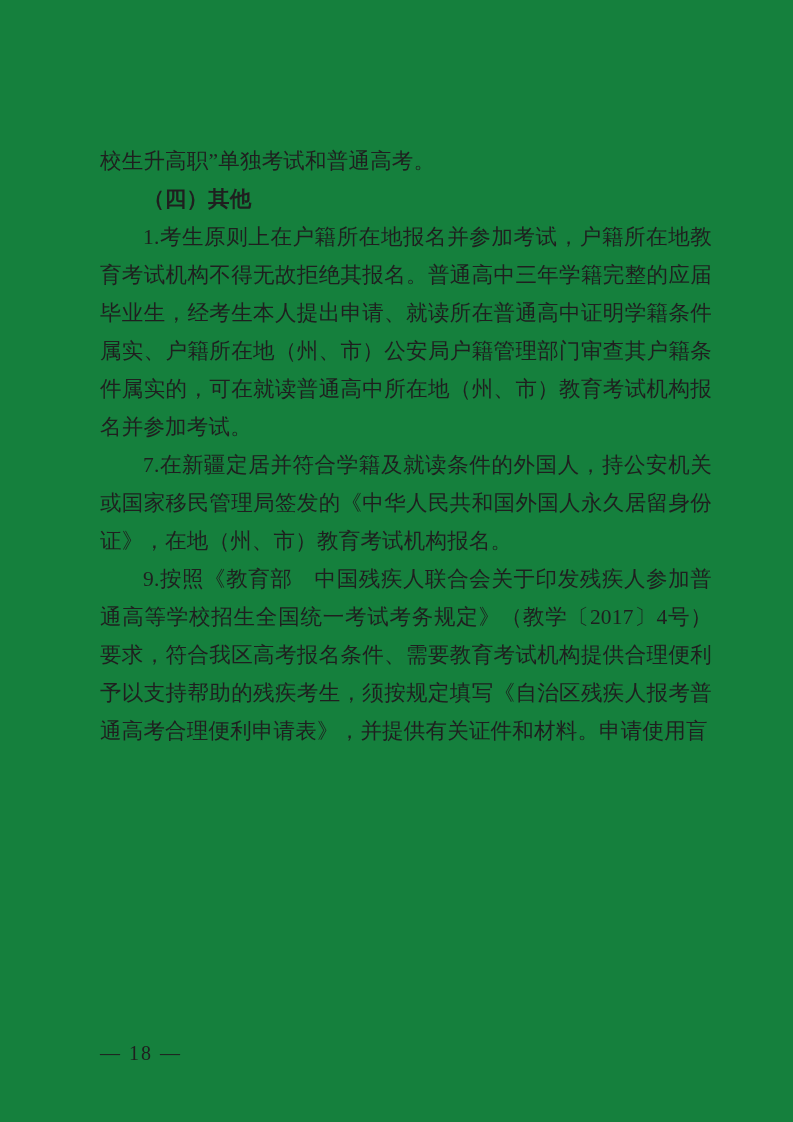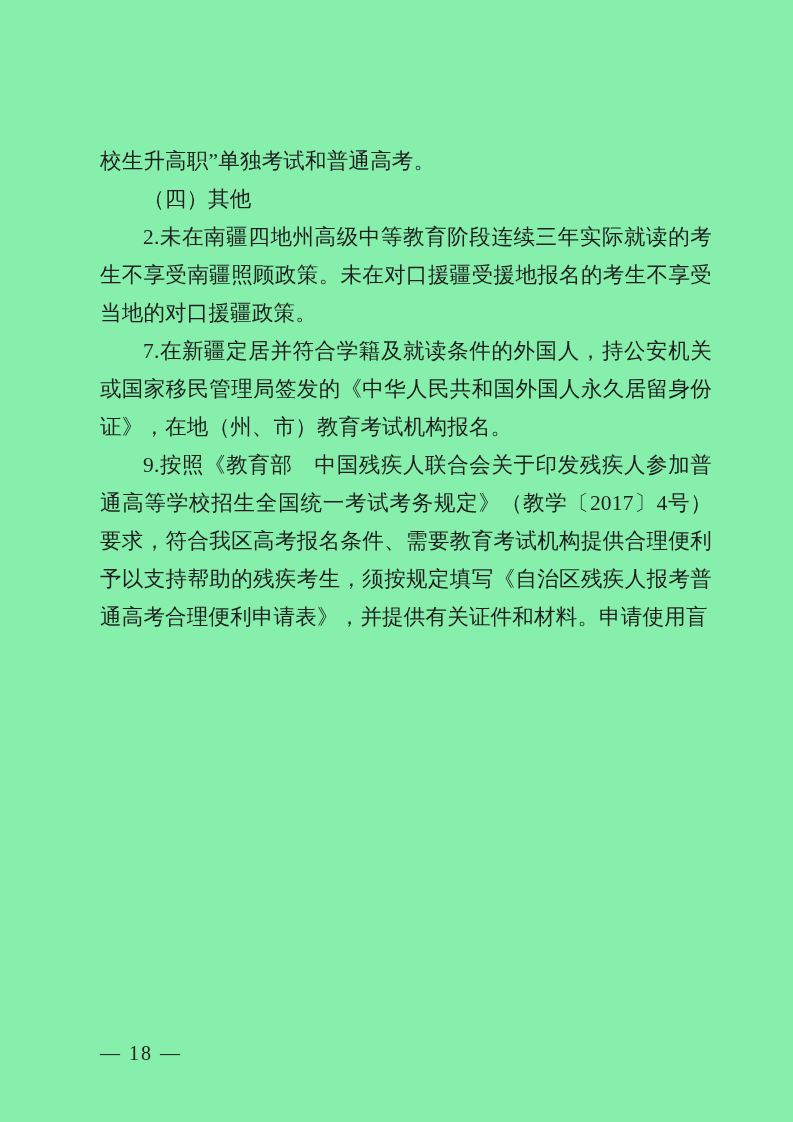--- a/index.html
+++ b/index.html
@@ -4,21 +4,21 @@
 <style>
   html, body {
     margin: 0;
     padding: 0;
     background: #ffffff;
   }
   .page {
     position: relative;
     width: 793px;
     height: 1122px;
-    background: #86efac;
+    background: #15803d;
     font-family: "Liberation Serif", "DejaVu Serif", serif;
     color: #1f1f1f;
     overflow: hidden;
   }
   .body-text {
     position: absolute;
     left: 100px;
     top: 142px;
     width: 612px;
     font-size: 21.5px;
@@ -29,38 +29,38 @@
   }
   .body-text p {
     margin: 0;
     padding: 0;
   }
   .para-indent {
     text-indent: 2em;
   }
   .section-heading {
     text-indent: 2em;
-    font-weight: normal;
+    font-weight: bold;
   }
   .page-number {
     position: absolute;
     left: 100px;
     top: 1040px;
     font-size: 20px;
     line-height: 26px;
     letter-spacing: 2px;
     color: #1f1f1f;
     white-space: pre;
   }
 </style>
 </head>
 <body>
 
 <div class="page">
   <div class="body-text">
     <p>校生升高职”单独考试和普通高考。</p>
     <p class="section-heading">（四）其他</p>
-    <p class="para-indent">2.未在南疆四地州高级中等教育阶段连续三年实际就读的考生不享受南疆照顾政策。未在对口援疆受援地报名的考生不享受当地的对口援疆政策。</p>
+    <p class="para-indent">1.考生原则上在户籍所在地报名并参加考试，户籍所在地教育考试机构不得无故拒绝其报名。普通高中三年学籍完整的应届毕业生，经考生本人提出申请、就读所在普通高中证明学籍条件属实、户籍所在地（州、市）公安局户籍管理部门审查其户籍条件属实的，可在就读普通高中所在地（州、市）教育考试机构报名并参加考试。</p>
     <p class="para-indent">7.在新疆定居并符合学籍及就读条件的外国人，持公安机关或国家移民管理局签发的《中华人民共和国外国人永久居留身份证》，在地（州、市）教育考试机构报名。</p>
     <p class="para-indent">9.按照《教育部　中国残疾人联合会关于印发残疾人参加普通高等学校招生全国统一考试考务规定》（教学〔2017〕4号）要求，符合我区高考报名条件、需要教育考试机构提供合理便利予以支持帮助的残疾考生，须按规定填写《自治区残疾人报考普通高考合理便利申请表》，并提供有关证件和材料。申请使用盲</p>
   </div>
   <div class="page-number">— 18 —</div>
 </div>
 
 </body></html>

